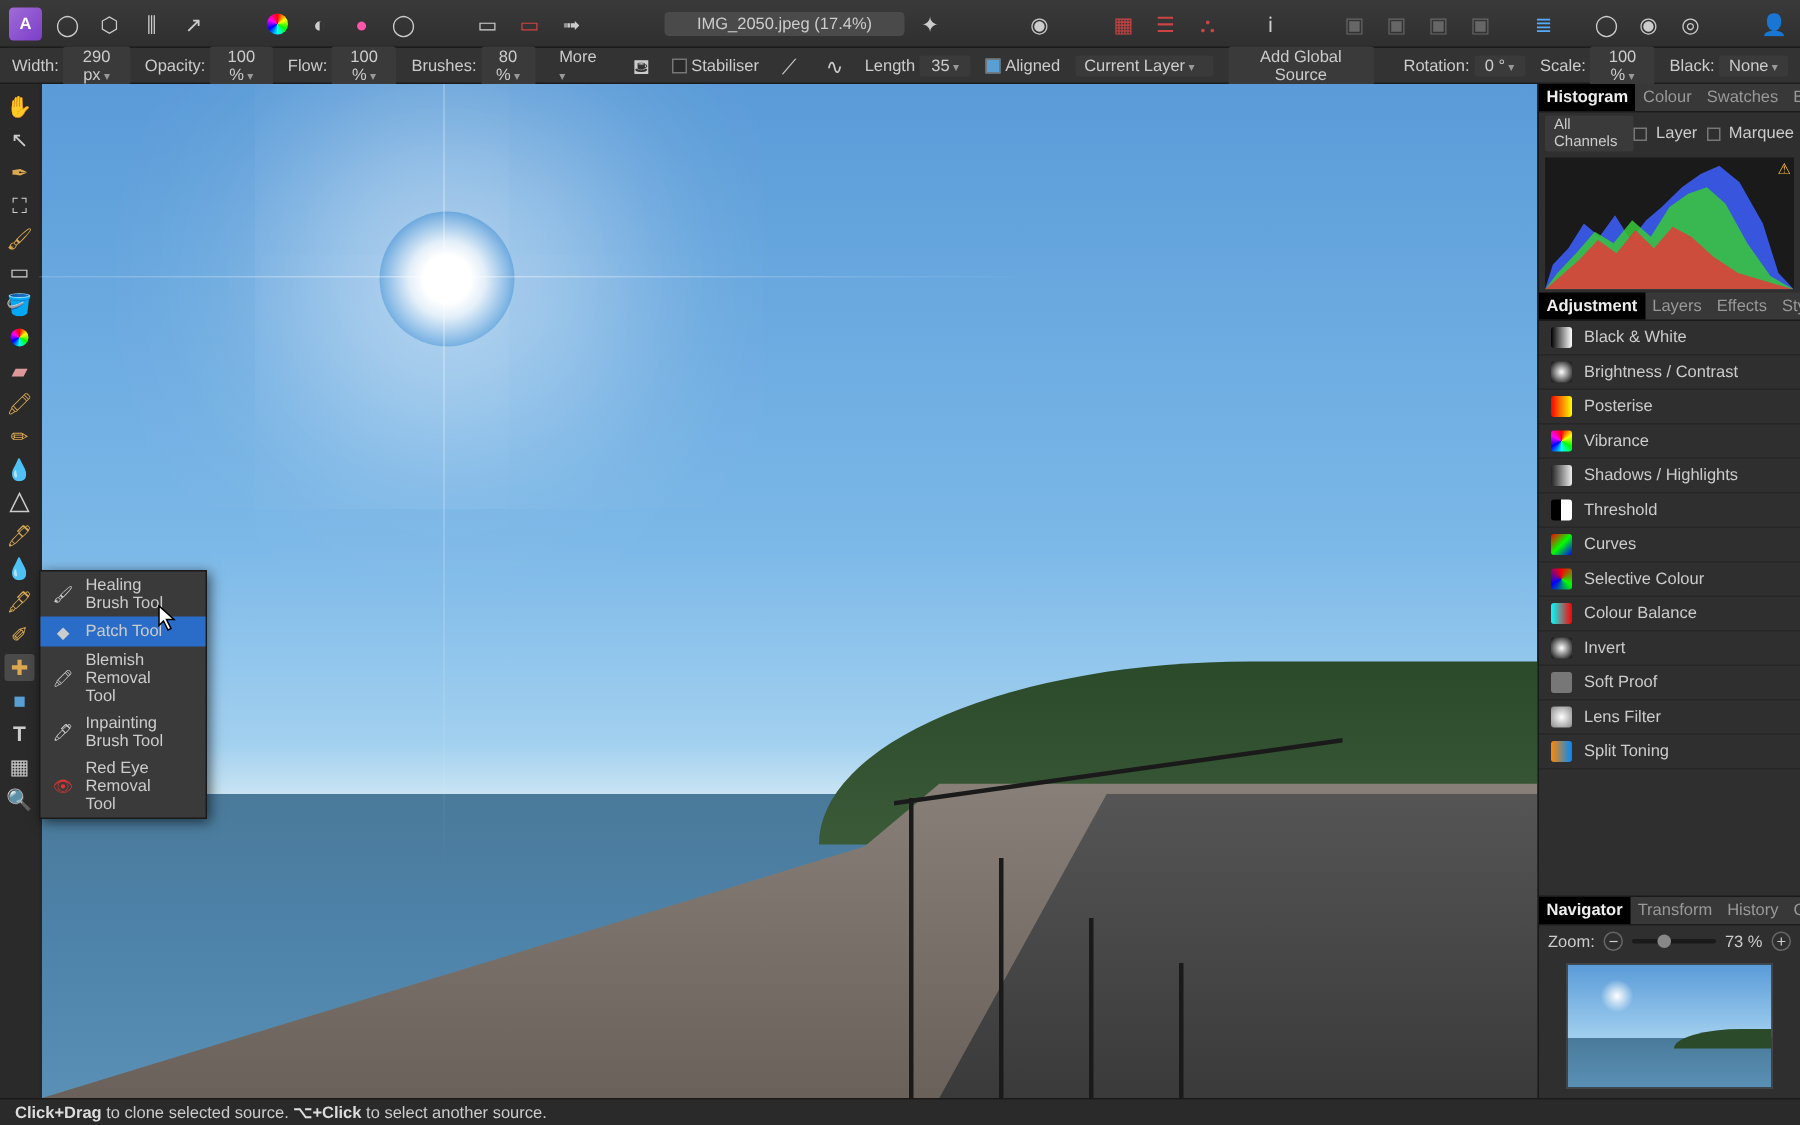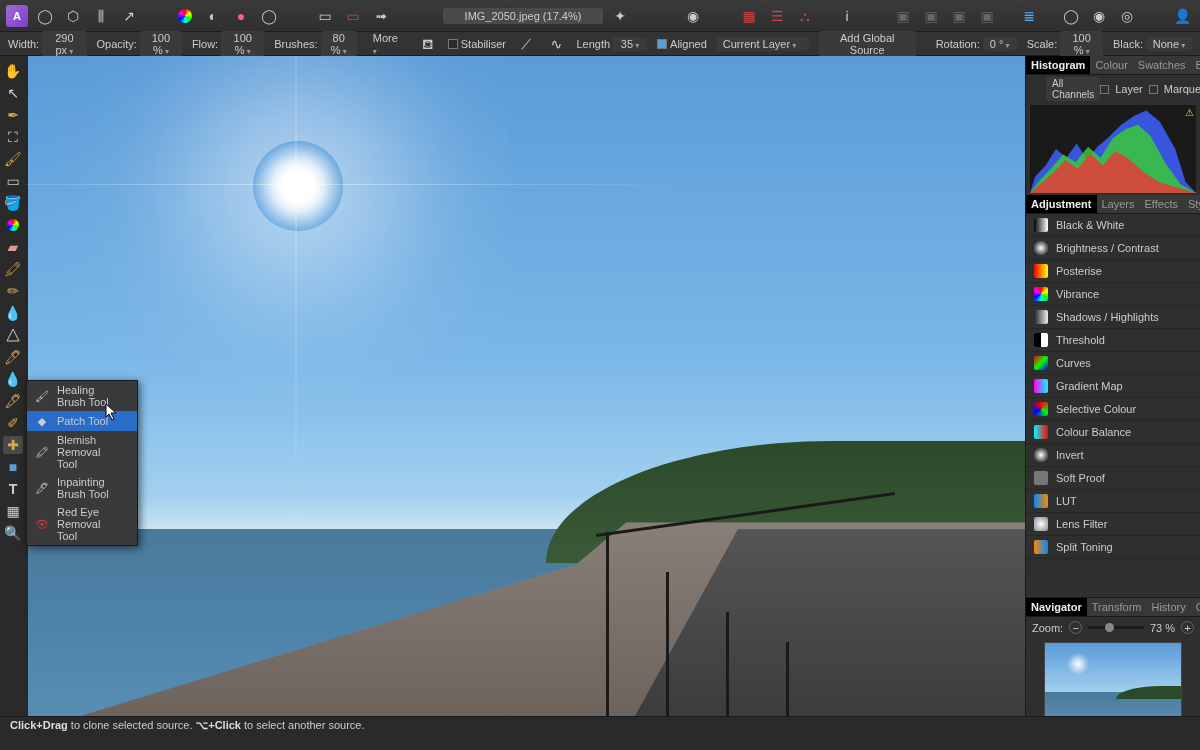--- a/index.html
+++ b/index.html
@@ -47,34 +47,34 @@
 .flyout-item.hl { background: #2a6dc9; color: #fff; }
 .flyout-item .fi-icon { width: 14px; height: 14px; display:flex; align-items:center; justify-content:center; }
 .cursor { position: absolute; left: 105px; top: 403px; z-index: 101; pointer-events:none; }
 
 
 .rightcol { position: absolute; right: 0; top: 56px; bottom: 18px; width: 175px; background: #2f2f2f; display: flex; flex-direction: column; border-left: 1px solid #1a1a1a; }
 .panel-tabs { display: flex; background: #383838; border-bottom: 1px solid #1a1a1a; font-size: 10px; }
 .panel-tabs span { padding: 3px 5px; cursor: pointer; color: #999; }
 .panel-tabs span.act { color: #eee; background: #000000; font-weight:600; }
 .histogram { height: 120px; display: flex; flex-direction: column; }
-.histo-head { display:flex; align-items:center; justify-content:space-between; padding: 2px 20px; }
+.histo-head { display:flex; align-items:center; justify-content:space-between; padding: 2px 4px; }
 .histo-sel { background:#3a3a3a; padding:1px 6px; border-radius:2px; font-size:10px; }
 .histo-canvas { flex:1; margin: 2px 4px; background:#1a1a1a; position:relative; overflow:hidden; }
 .adj-list { flex:1; overflow-y:auto; }
 .adj-item { display:flex; align-items:center; gap:8px; padding: 4px 8px; height:23px; cursor:pointer; border-bottom: 1px solid #272727; }
 .adj-icon { width:14px; height:14px; border-radius:2px; }
 .nav-panel { border-top:1px solid #1a1a1a; }
 .nav-zoom { display:flex; align-items:center; gap:6px; padding:4px 6px; }
 .nav-zoom .track { flex:1; height:3px; background:#1a1a1a; border-radius:2px; position:relative; }
 .nav-zoom .thumb { position:absolute; left:30%; top:-3px; width:9px; height:9px; background:#888; border-radius:50%; }
 .nav-preview { margin:4px 18px 6px; height:84px; background:#1a1a1a; position:relative; overflow:hidden; border:1px solid #444; }
 
 
-.statusbar { position:absolute; left:0; right:0; bottom:16px; height:18px; background:#2a2a2a; display:flex; align-items:center; padding: 0 10px; font-size:10px; color:#999; border-top:1px solid #1a1a1a; }
+.statusbar { position:absolute; left:0; right:0; bottom:0; height:18px; background:#2a2a2a; display:flex; align-items:center; padding: 0 10px; font-size:10px; color:#999; border-top:1px solid #1a1a1a; }
 .statusbar b { color:#ddd; font-weight:600; }
 
 .unicode-icon { font-size: 14px; line-height: 1; }
 </style>
 </head>
 <body>
 
 <div class="topbar">
   <div class="app-logo">A</div>
   <div class="icon-btn">
@@ -401,42 +401,34 @@
       </div>
       <div class="adj-item">
         <div class="adj-icon" style="background: linear-gradient(90deg, rgb(0, 0, 0) 50%, rgb(255, 255, 255) 50%);"></div>
         <span>Threshold</span>
       </div>
       <div class="adj-item">
         <div class="adj-icon" style="background: linear-gradient(135deg, rgb(255, 0, 0), rgb(0, 255, 0), rgb(0, 0, 255));"></div>
         <span>Curves</span>
       </div>
       <div class="adj-item">
-        <div class="adj-icon" style="background: linear-gradient(90deg, rgb(255, 0, 255), rgb(0, 255, 255));"></div>
-        <span>Gradient Map</span>
-      </div>
-      <div class="adj-item">
         <div class="adj-icon" style="background: conic-gradient(rgb(255, 0, 0), rgb(0, 255, 0), rgb(0, 0, 255), rgb(255, 0, 0));"></div>
         <span>Selective Colour</span>
       </div>
       <div class="adj-item">
         <div class="adj-icon" style="background: linear-gradient(90deg, rgb(0, 255, 255), rgb(255, 0, 0));"></div>
         <span>Colour Balance</span>
       </div>
       <div class="adj-item">
         <div class="adj-icon" style="background: radial-gradient(rgb(255, 255, 255), rgb(0, 0, 0));"></div>
         <span>Invert</span>
       </div>
       <div class="adj-item">
         <div class="adj-icon" style="background: rgb(119, 119, 119);"></div>
         <span>Soft Proof</span>
-      </div>
-      <div class="adj-item">
-        <div class="adj-icon" style="background: linear-gradient(90deg, rgb(0, 136, 255), rgb(255, 136, 0));"></div>
-        <span>LUT</span>
       </div>
       <div class="adj-item">
         <div class="adj-icon" style="background: radial-gradient(circle, rgb(255, 255, 255), rgb(136, 136, 136));"></div>
         <span>Lens Filter</span>
       </div>
       <div class="adj-item">
         <div class="adj-icon" style="background: linear-gradient(90deg, rgb(255, 136, 0), rgb(0, 136, 255));"></div>
         <span>Split Toning</span>
       </div>
     </div>

